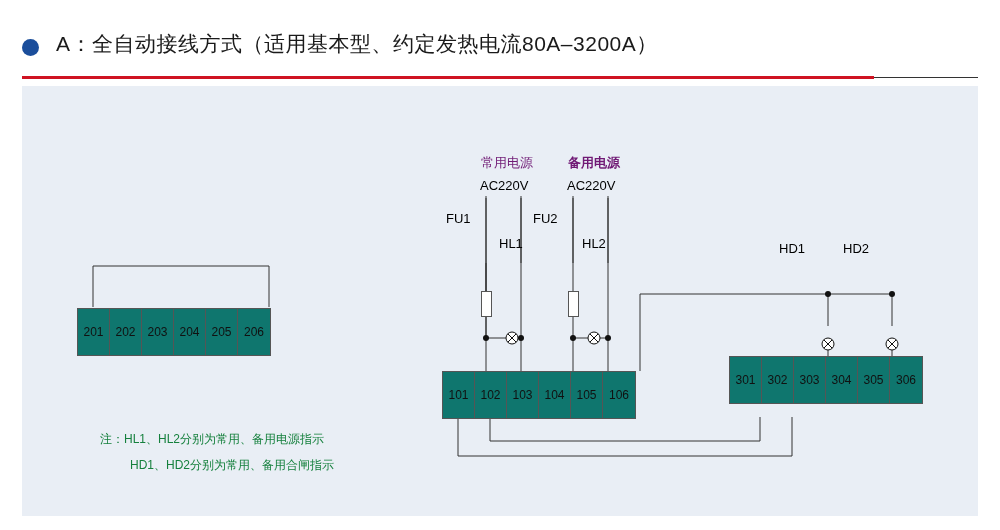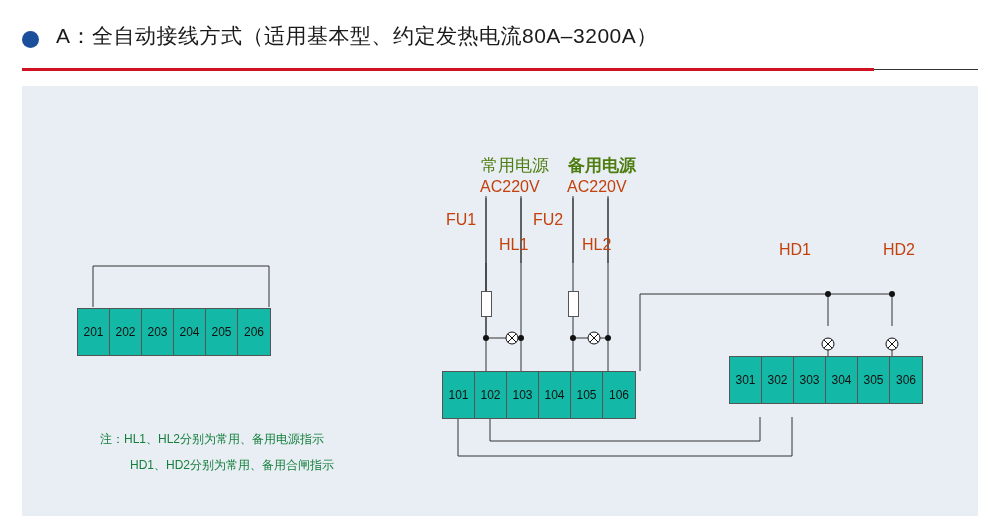--- a/index.html
+++ b/index.html
@@ -16,21 +16,21 @@
   #page {
     position: relative;
     width: 1000px;
     height: 530px;
   }
 
   
   .header {
     position: absolute;
     left: 0;
-    top: 8px;
+    top: 16px;
     width: 1000px;
     height: 58px;
   }
   .bullet {
     position: absolute;
     left: 22px;
     top: 23px;
     width: 17px;
     height: 17px;
     border-radius: 50%;
@@ -88,21 +88,21 @@
     width: 956px;
     height: 430px;
     overflow: visible;
   }
 
   
   .block {
     position: absolute;
     display: flex;
     border: 1px solid #555;
-    background: #14b8a6;
+    background: #0f766e;
     box-sizing: border-box;
   }
   .block .cell {
     width: 32px;
     height: 46px;
     border-right: 1px solid #555;
     box-sizing: border-box;
     display: flex;
     align-items: center;
     justify-content: center;
@@ -110,28 +110,28 @@
     color: #111;
     font-family: "Liberation Sans", sans-serif;
   }
   .block .cell:last-child {
     border-right: none;
   }
 
   
   .lbl {
     position: absolute;
-    font-size: 16px;
-    color: #c2410c;
+    font-size: 13px;
+    color: #000000;
     white-space: nowrap;
   }
   .lbl-cn {
     position: absolute;
-    font-size: 17px;
-    color: #4d7c0f;
+    font-size: 13px;
+    color: #701a75;
     white-space: nowrap;
   }
 
   
   .fuse {
     position: absolute;
     width: 11px;
     height: 26px;
     border: 1px solid #555;
     background: #ffffff;
@@ -245,21 +245,21 @@
 
       <div class="fuse" style="left:459px; top:205px;"></div>
       <div class="lbl" style="left:424px; top:125px;">FU1</div>
 
       <div class="fuse" style="left:546px; top:205px;"></div>
       <div class="lbl" style="left:511px; top:125px;">FU2</div>
 
       <div class="lbl" style="left:477px; top:150px;text-align:center;">HL1</div>
       <div class="lbl" style="left:560px; top:150px;">HL2</div>
       <div class="lbl" style="left:757px; top:155px;">HD1</div>
-      <div class="lbl" style="left:821px; top:155px;margin-left:40px;">HD2</div>
+      <div class="lbl" style="left:821px; top:155px;">HD2</div>
 
       <div class="block" style="left:55px; top:222px;">
         <div class="cell">201</div>
         <div class="cell">202</div>
         <div class="cell">203</div>
         <div class="cell">204</div>
         <div class="cell">205</div>
         <div class="cell">206</div>
       </div>
 

